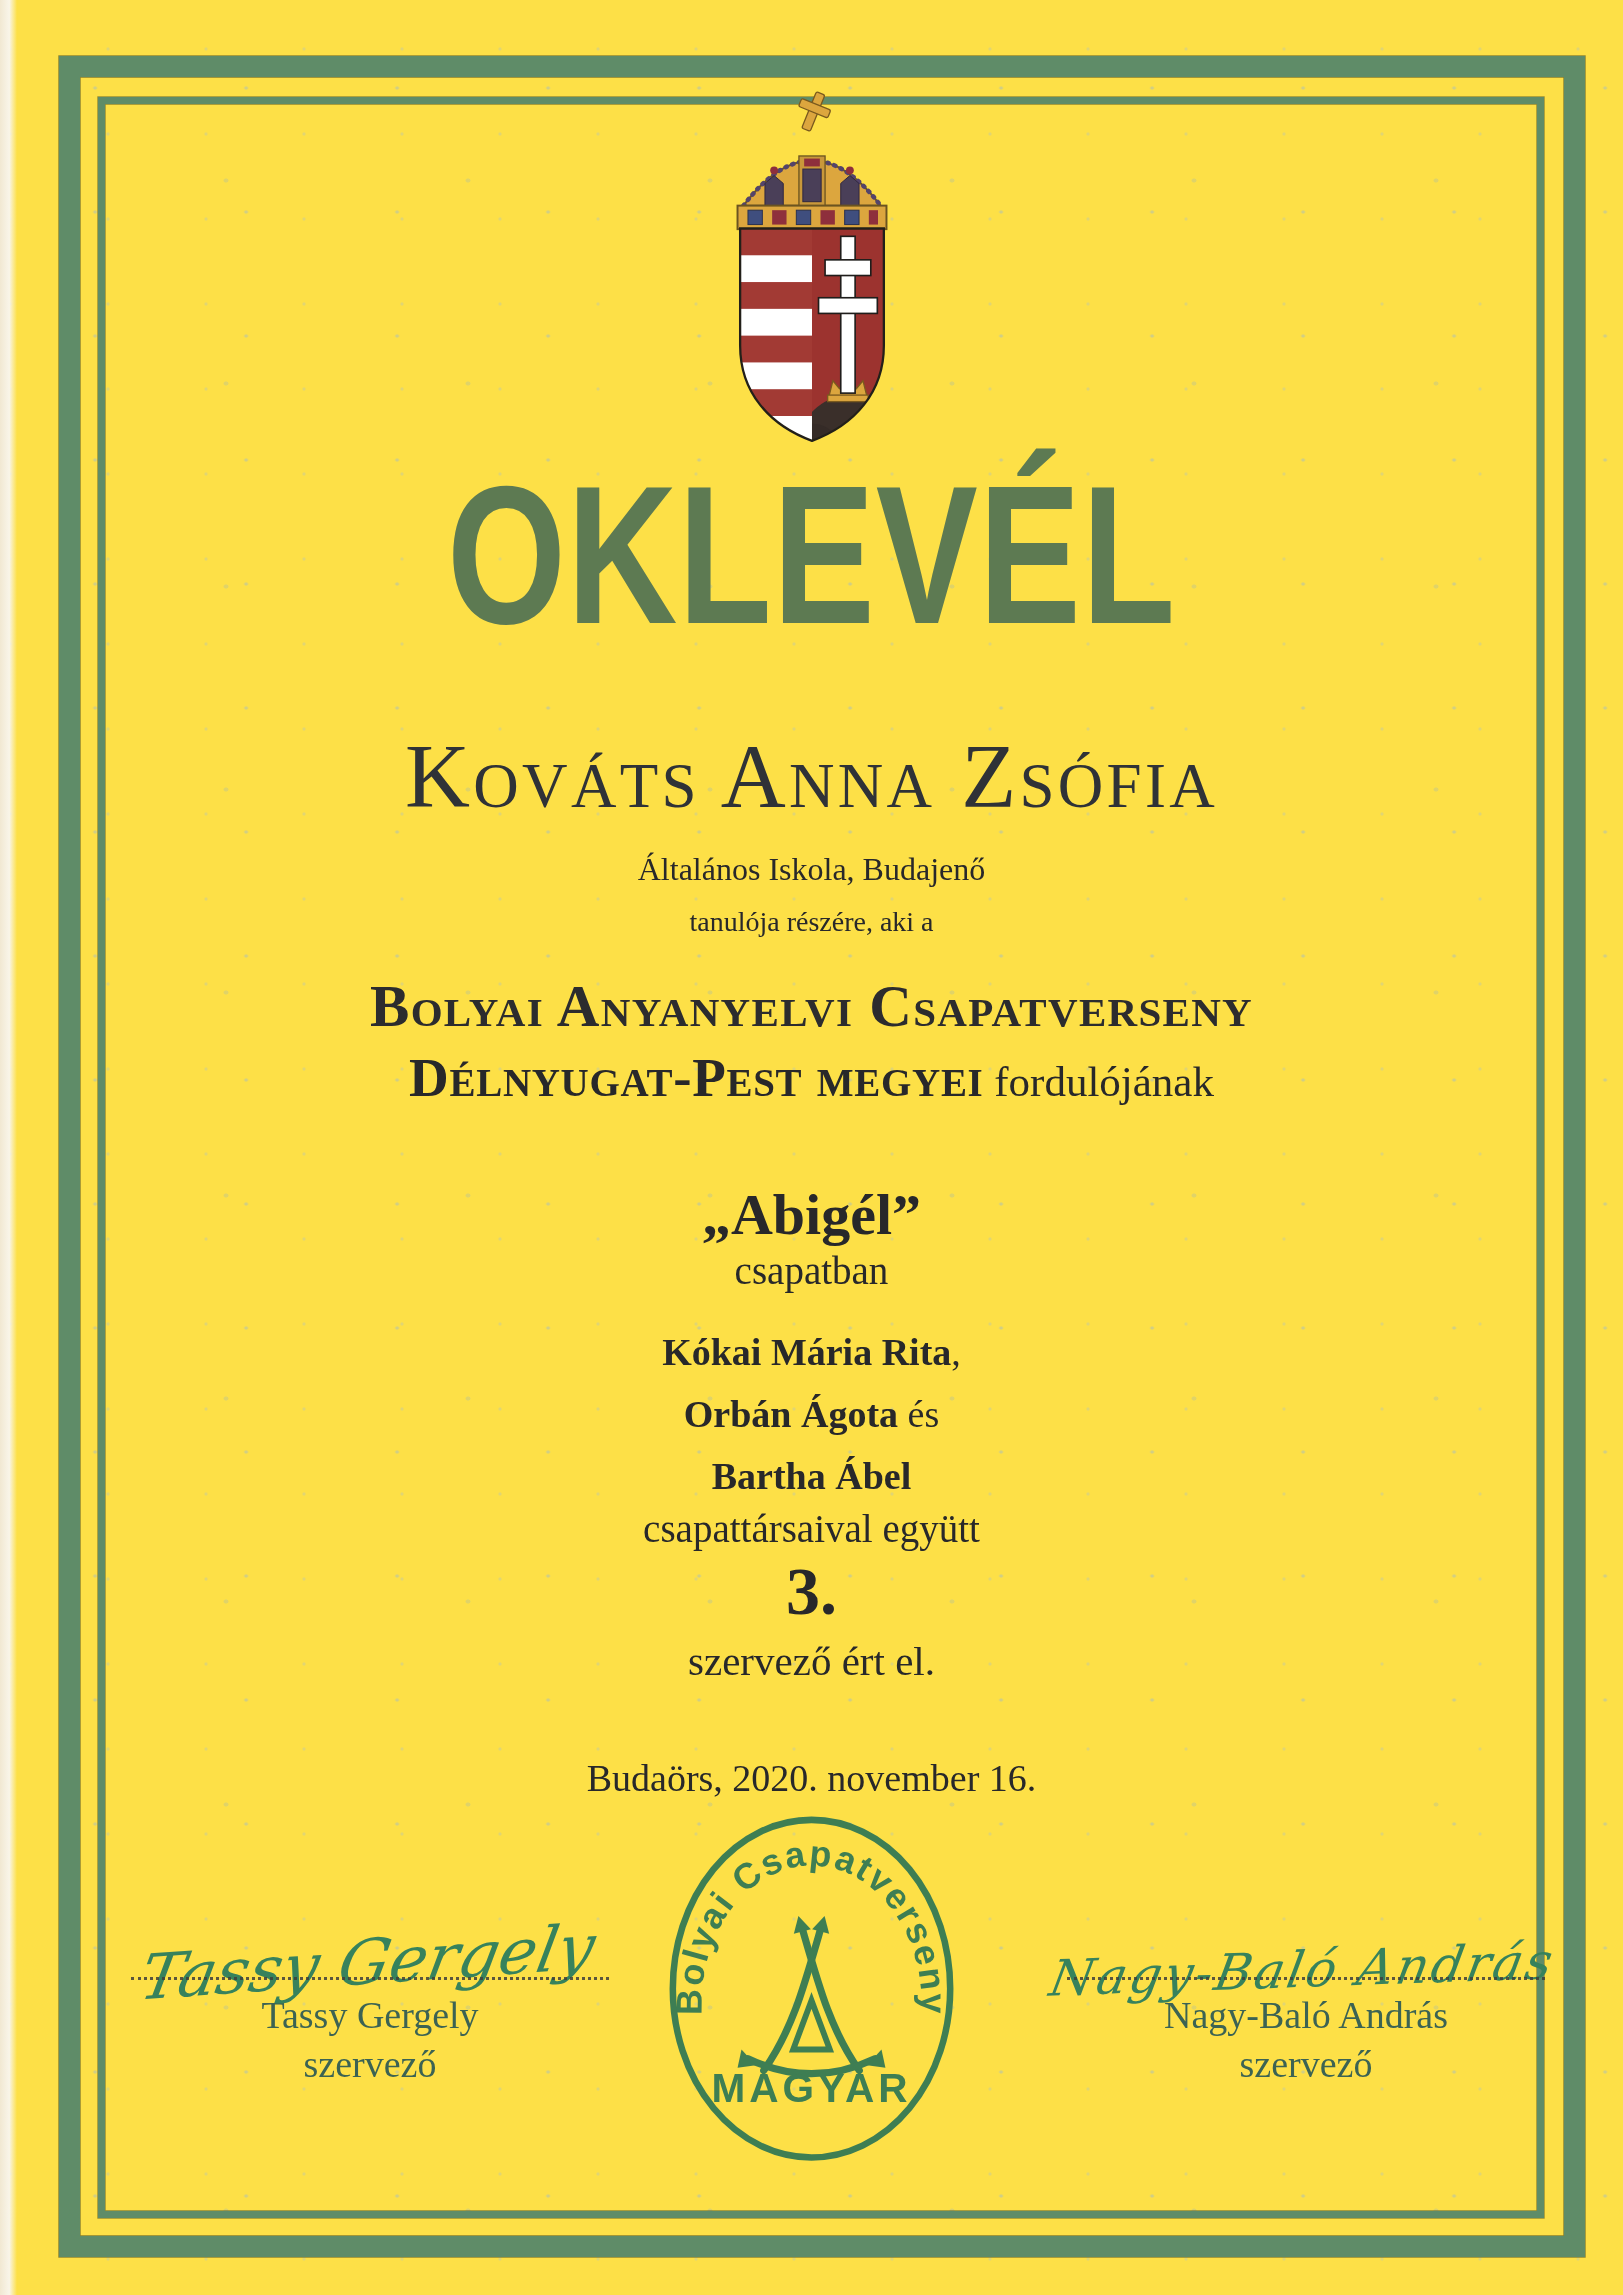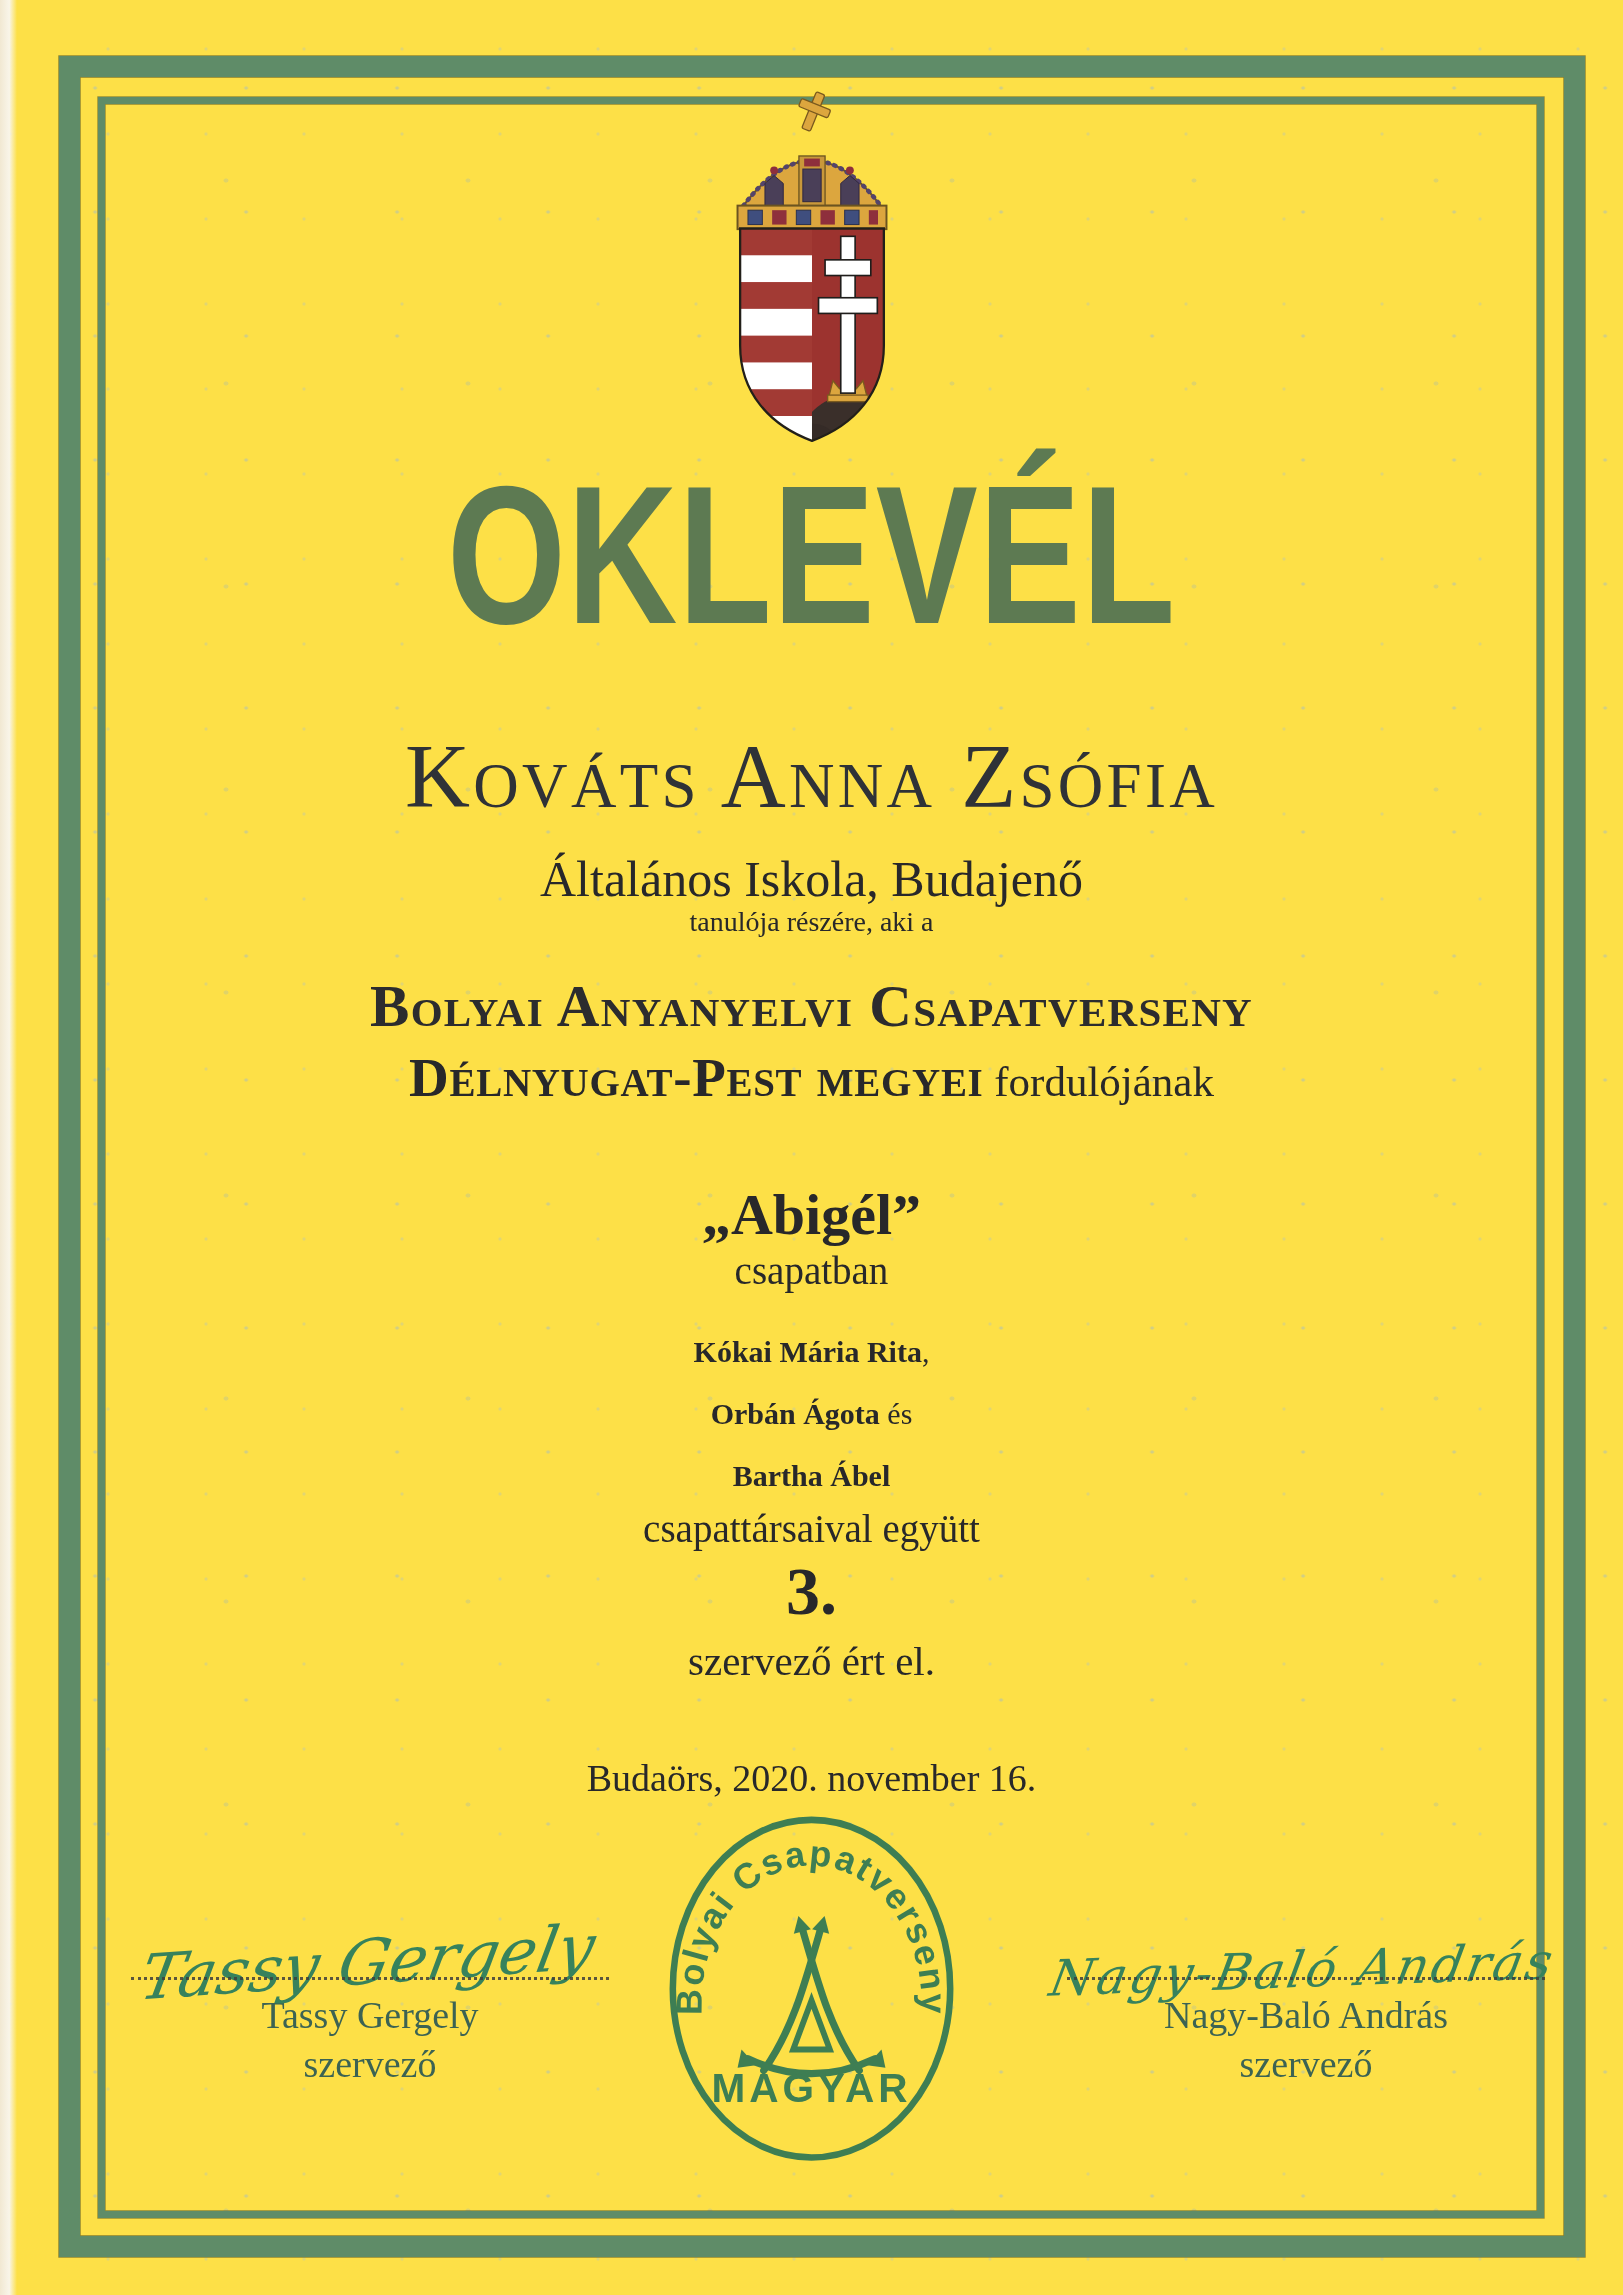--- a/index.html
+++ b/index.html
@@ -41,35 +41,35 @@
     font-family:"Liberation Sans","DejaVu Sans",sans-serif;
     font-weight:bold;font-size:196px;line-height:1;
     color:#5d7a52;letter-spacing:1.3px;
     transform:scaleX(0.78);transform-origin:center top;
   }
   .recipient-name{
     top:732px;font-size:90px;line-height:1;
     font-variant:small-caps;font-variant-caps:small-caps;
     letter-spacing:3.3px;color:#2f3237;
   }
-  .school-line{top:851px;font-size:50px;}
+  .school-line{top:851px;font-size:32px;}
   .intro-line{top:906px;font-size:28px;}
   .competition-name{
     top:977px;font-size:59px;line-height:1;font-weight:bold;
     font-variant:small-caps;font-variant-caps:small-caps;letter-spacing:1.3px;color:#2c2c2e;
   }
   .round-line{top:1050px;font-size:43px;line-height:1;}
   .round-emph{
     font-size:55px;font-weight:bold;
     font-variant:small-caps;font-variant-caps:small-caps;letter-spacing:0.7px;
   }
   .category-line{top:1118px;font-size:41px;}
   .team-name{top:1182px;font-size:58px;font-weight:bold;}
   .team-label{top:1249px;font-size:39px;}
-  .members{top:1321px;font-size:30px;line-height:62px;}
+  .members{top:1321px;font-size:38px;line-height:62px;}
   .members .mname{font-weight:bold;}
   .together-line{top:1507px;font-size:39px;}
   .place-number{top:1557px;font-size:68px;font-weight:bold;line-height:1;}
   .place-line{top:1638px;font-size:41px;}
   .date-line{top:1757px;font-size:38px;}
   .stamp-wrap{position:absolute;left:664px;top:1814px;}
   .sig-block{position:absolute;top:1901px;width:478px;text-align:center;}
   .sig-left{left:131px;}
   .sig-right{left:1067px;}
   .autograph{

